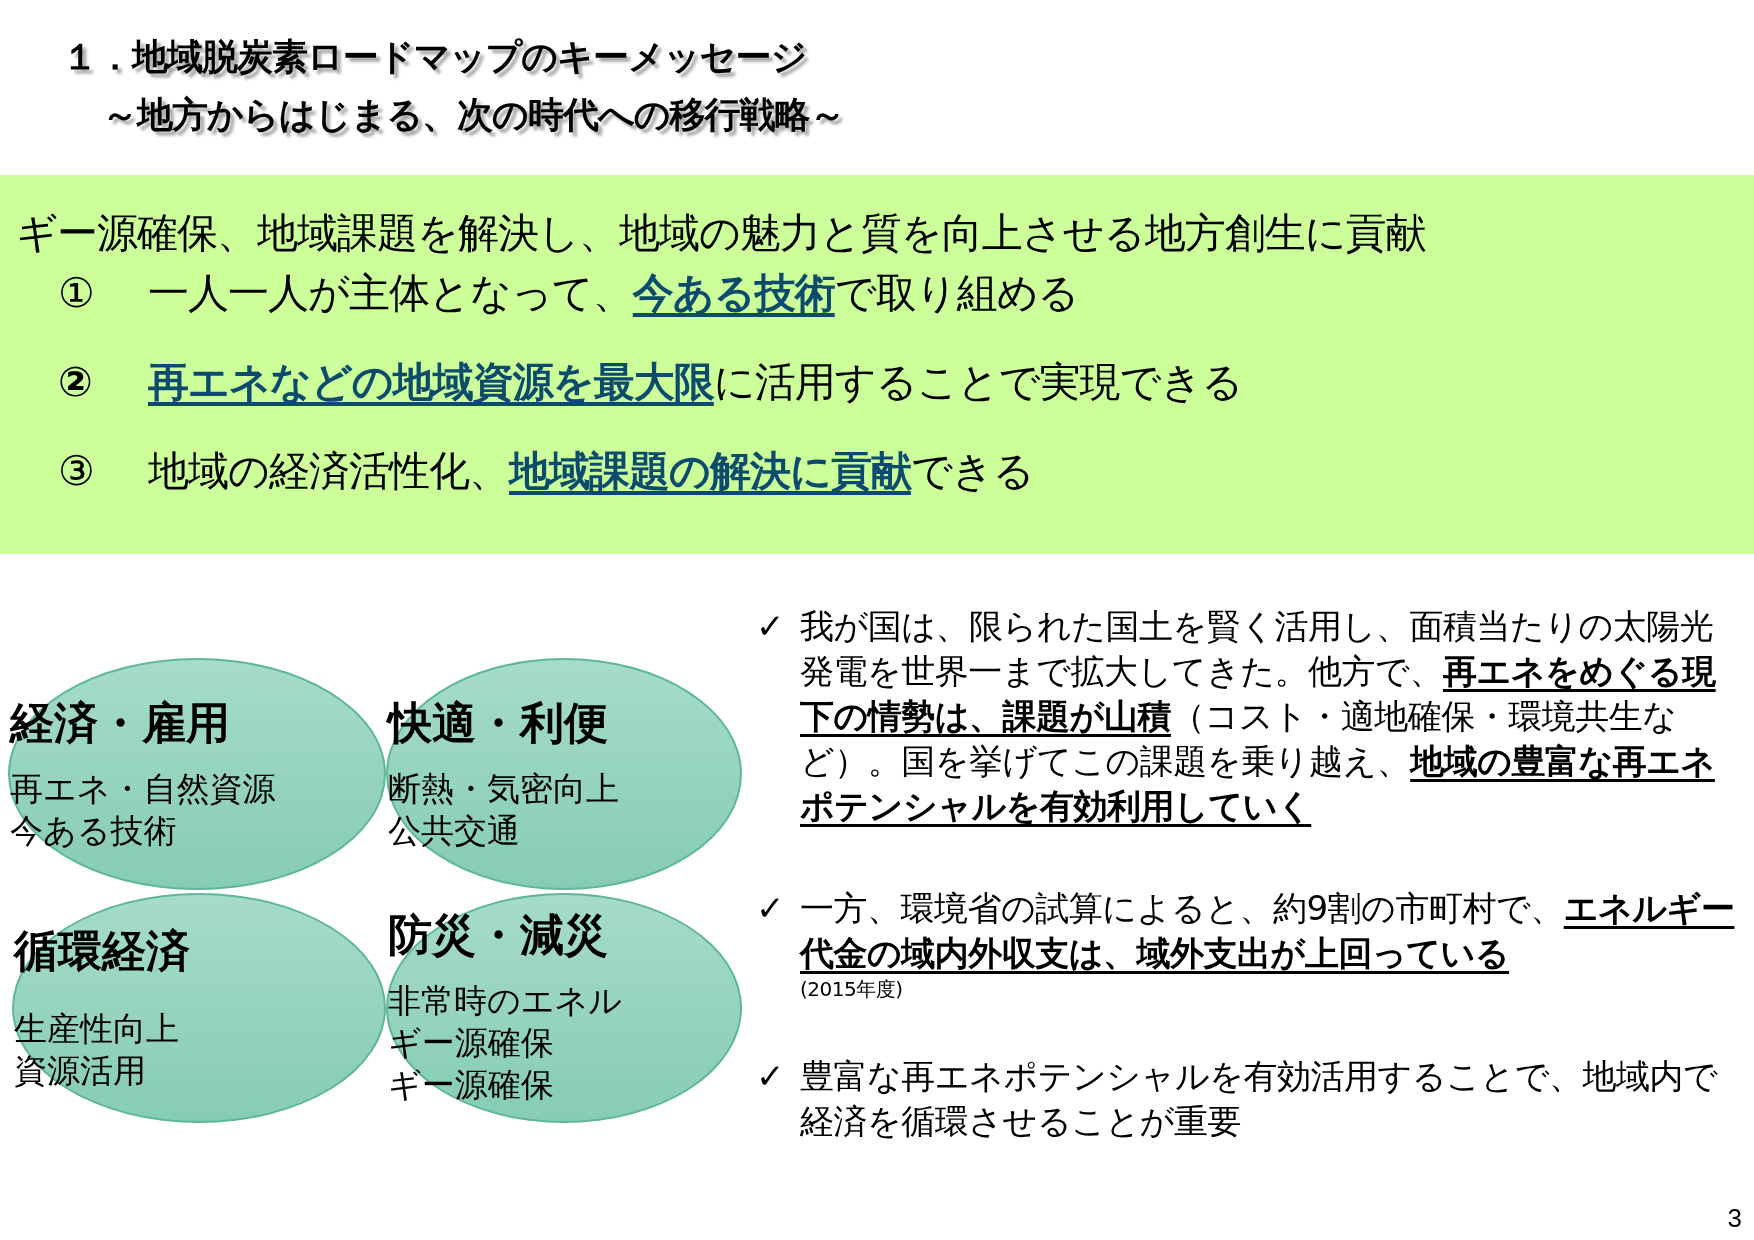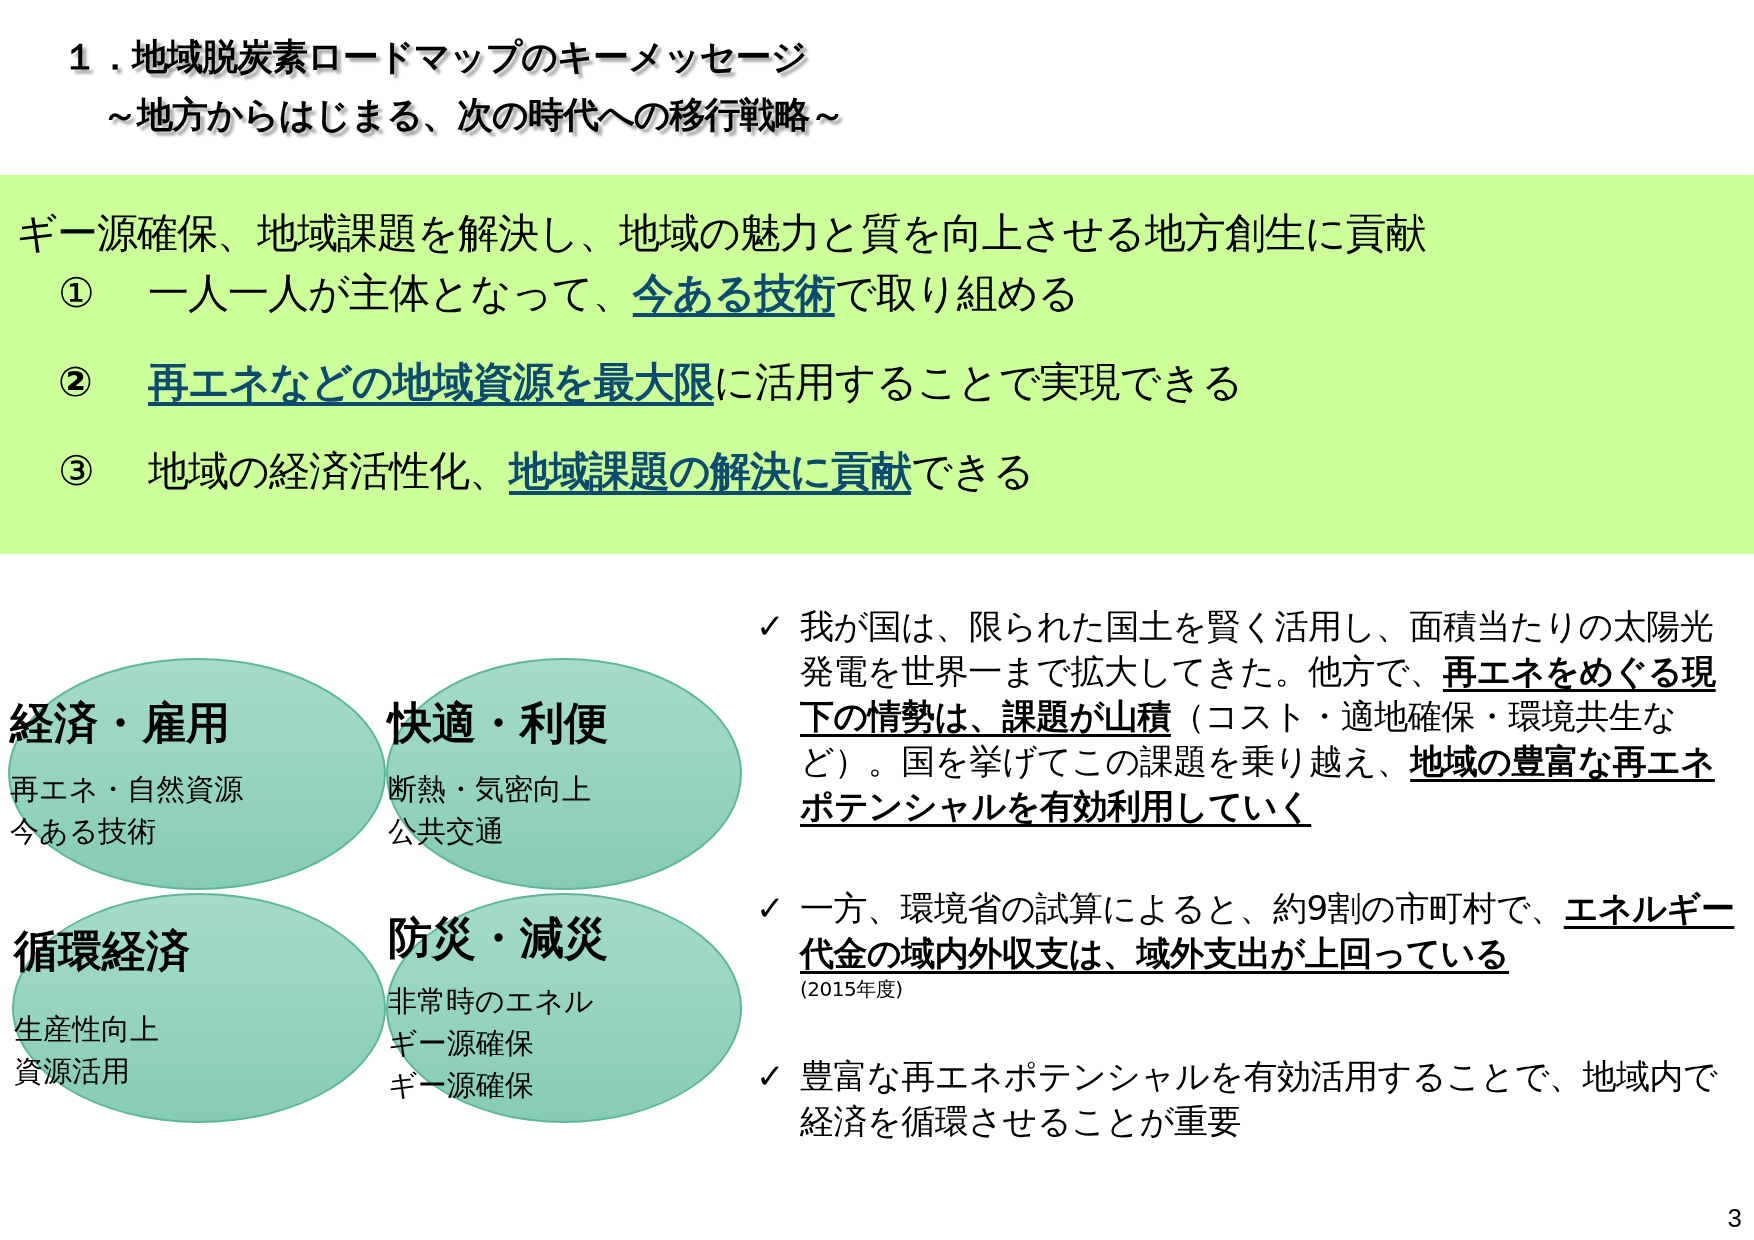--- a/index.html
+++ b/index.html
@@ -35,22 +35,22 @@
   }
   .ellipse {
     position:absolute; border-radius:50%;
     background:linear-gradient(#a6dcc8, #86ccb4);
     border:2px solid #5fb79b;
     box-sizing:border-box;
     display:flex; flex-direction:column; align-items:flex-start; justify-content:center;
     text-align:center;
   }
   .ellipse .head { font-size:44px; font-weight:bold; line-height:54px; margin-bottom:18px; }
-  .ellipse .sub { font-size:29px; line-height:42px; }
-  .ellipse.tight .head { margin-bottom:15px; }
+  .ellipse .sub { font-size:33px; line-height:42px; }
+  .ellipse.tight .head { margin-bottom:15px;font-family:Liberation Mono, monospace; }
   .bullets {
     position:absolute; left:756px; top:604px; width:990px;
     font-size:34px; line-height:45px; letter-spacing:-0.5px;
   }
   .bullet { position:relative; padding-left:44px; }
   .bullet .check { position:absolute; left:0; top:0; }
   .bullet b { text-decoration:underline; text-decoration-thickness:3px; text-underline-offset:6px; }
   .note { font-size:20px; line-height:26px; display:block; }
   .page-num {
     position:absolute; right:12px; bottom:6px; font-size:26px;

